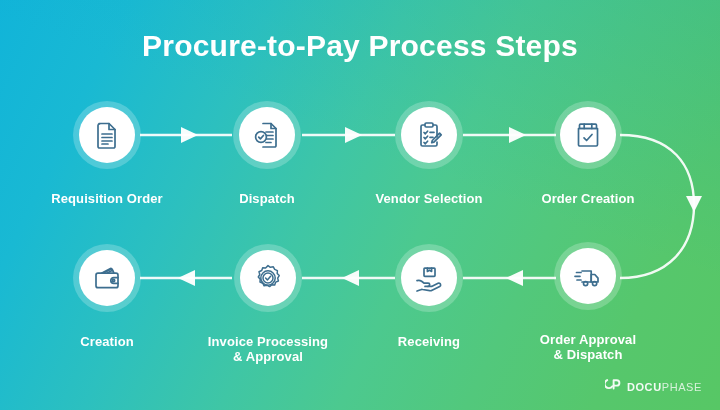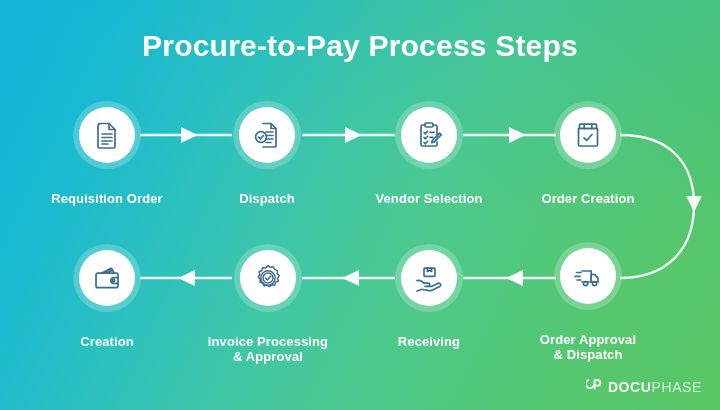--- a/index.html
+++ b/index.html
@@ -88,21 +88,21 @@
     right: 18px;
     bottom: 14px;
     z-index: 6;
     display: flex;
     align-items: center;
     gap: 5px;
     opacity: 0.93;
   }
   .logo-text {
     color: #ffffff;
-    font-size: 14px;
+    font-size: 11px;
     letter-spacing: 0.6px;
   }
   .logo-text b { font-weight: bold; }
   .logo-text span { font-weight: normal; opacity: 0.82; }
 </style>
 </head>
 <body>
 
 <div id="infographic">
 

